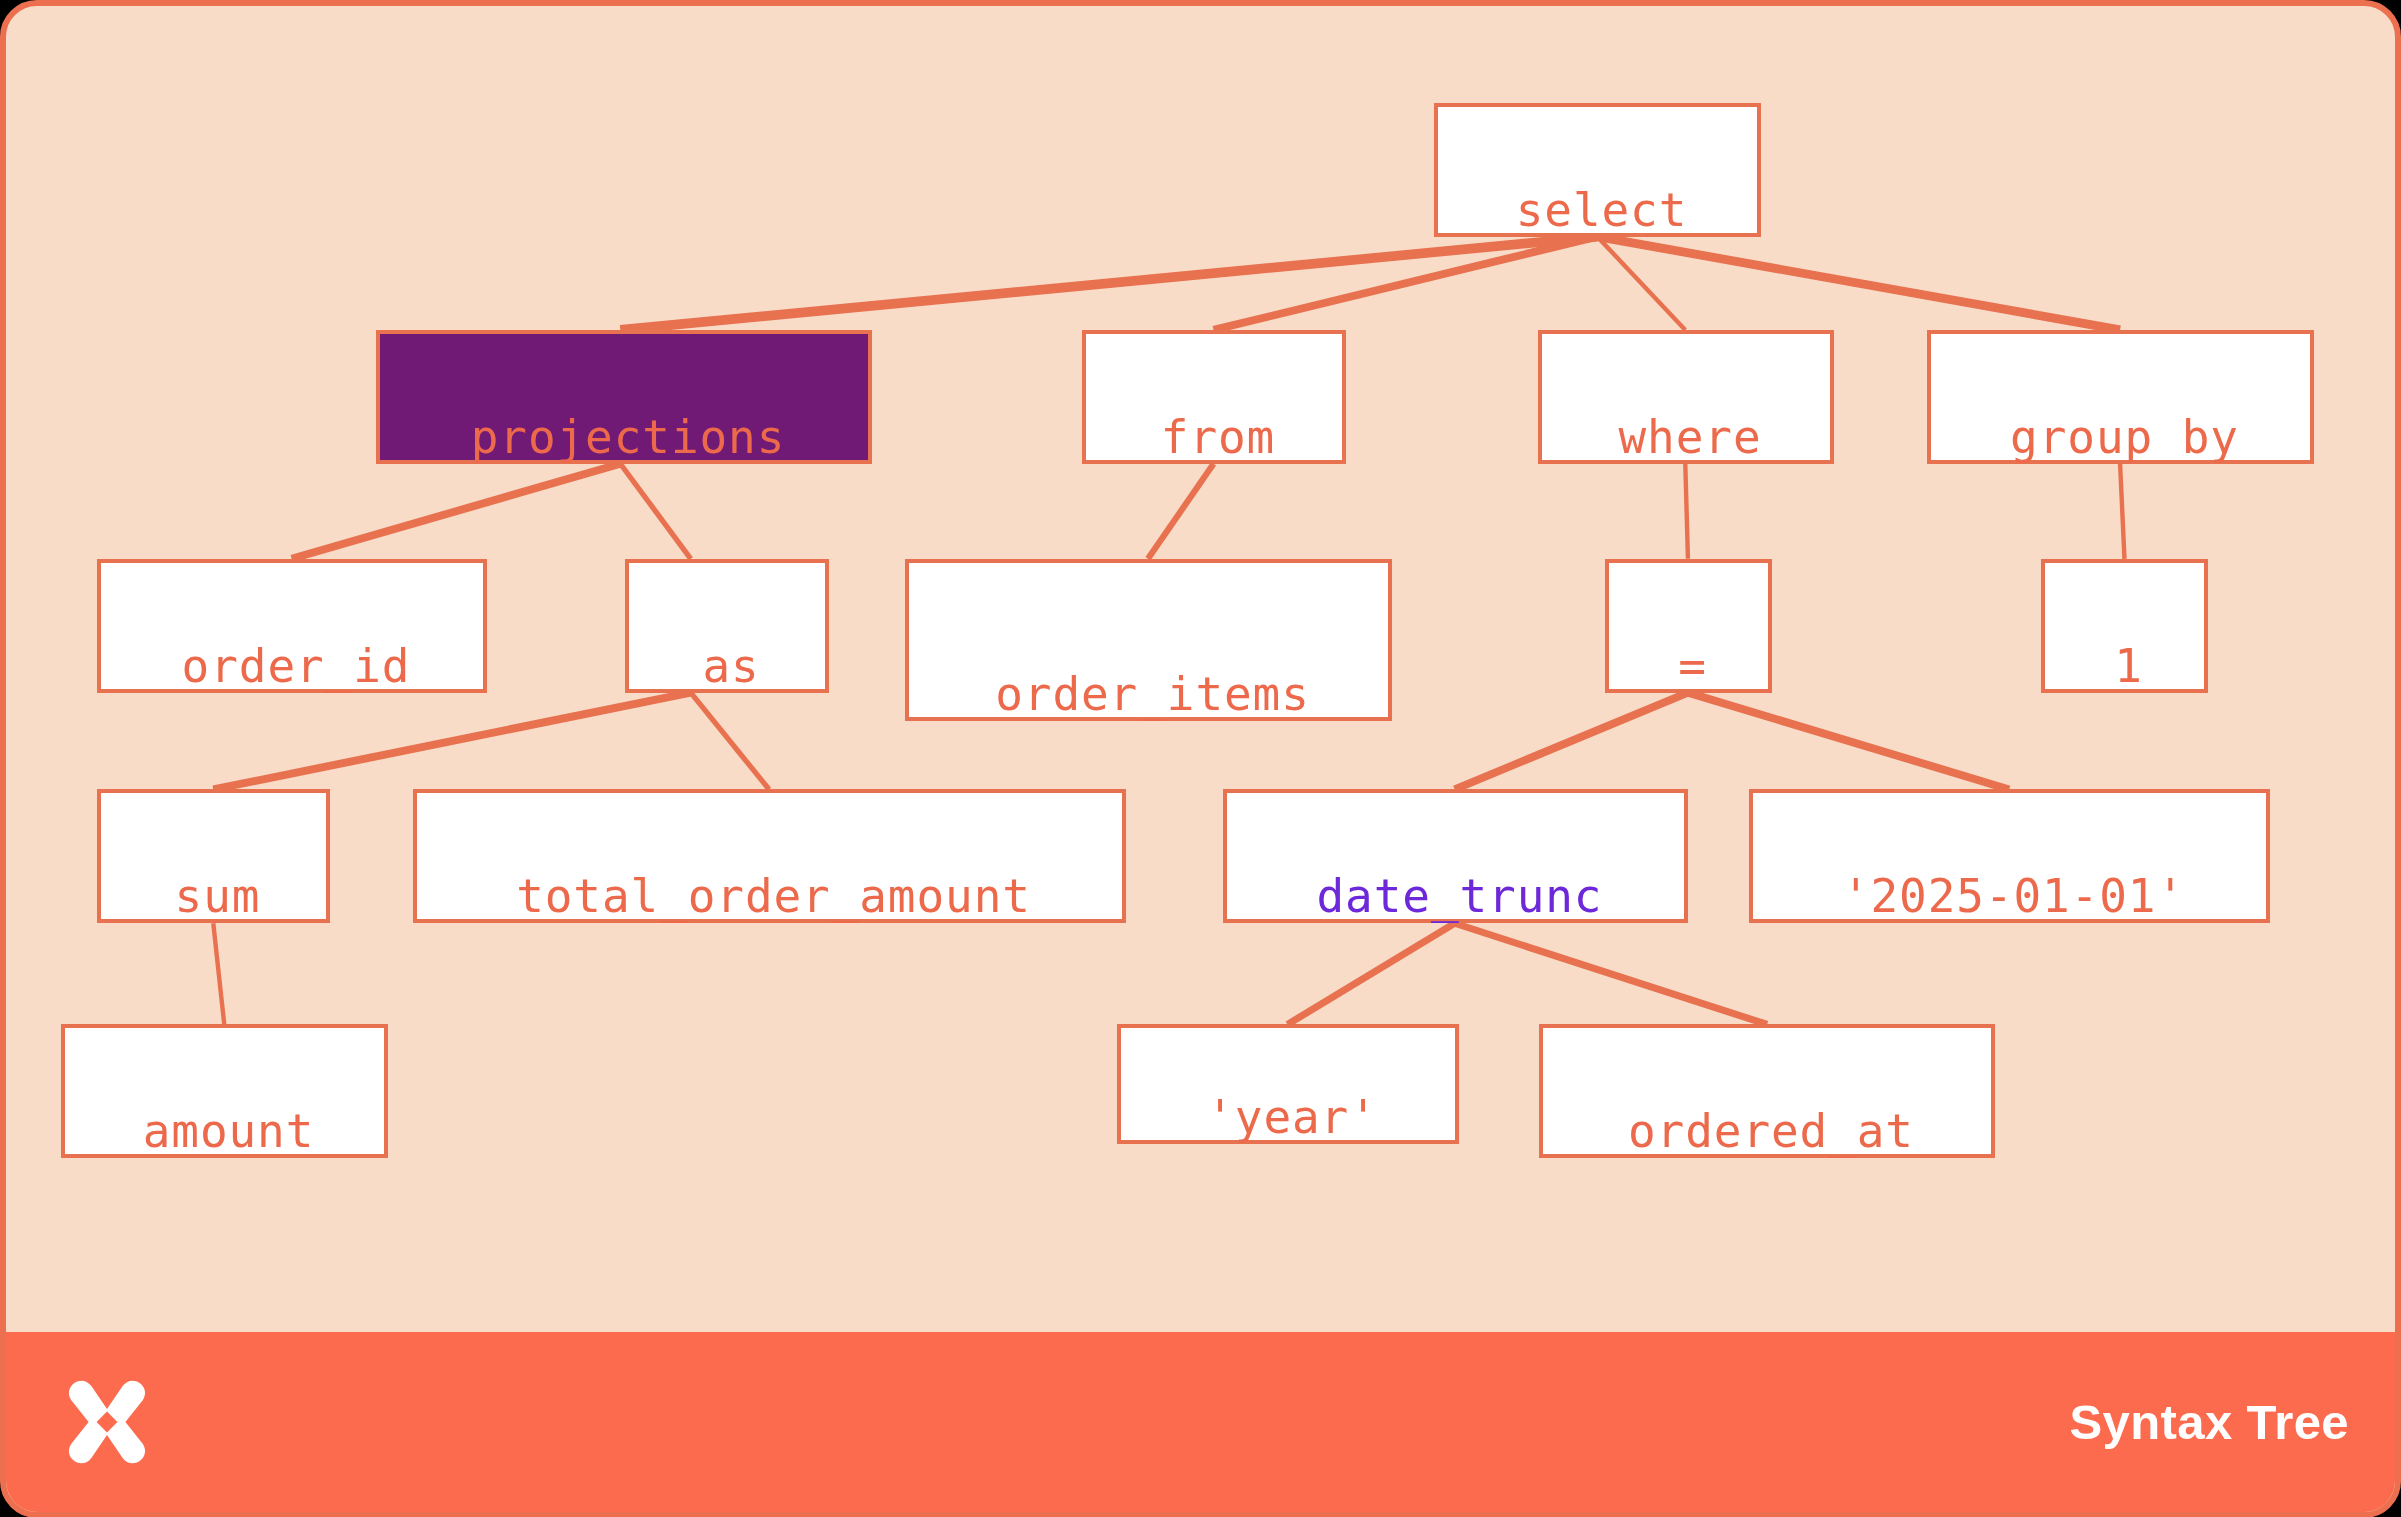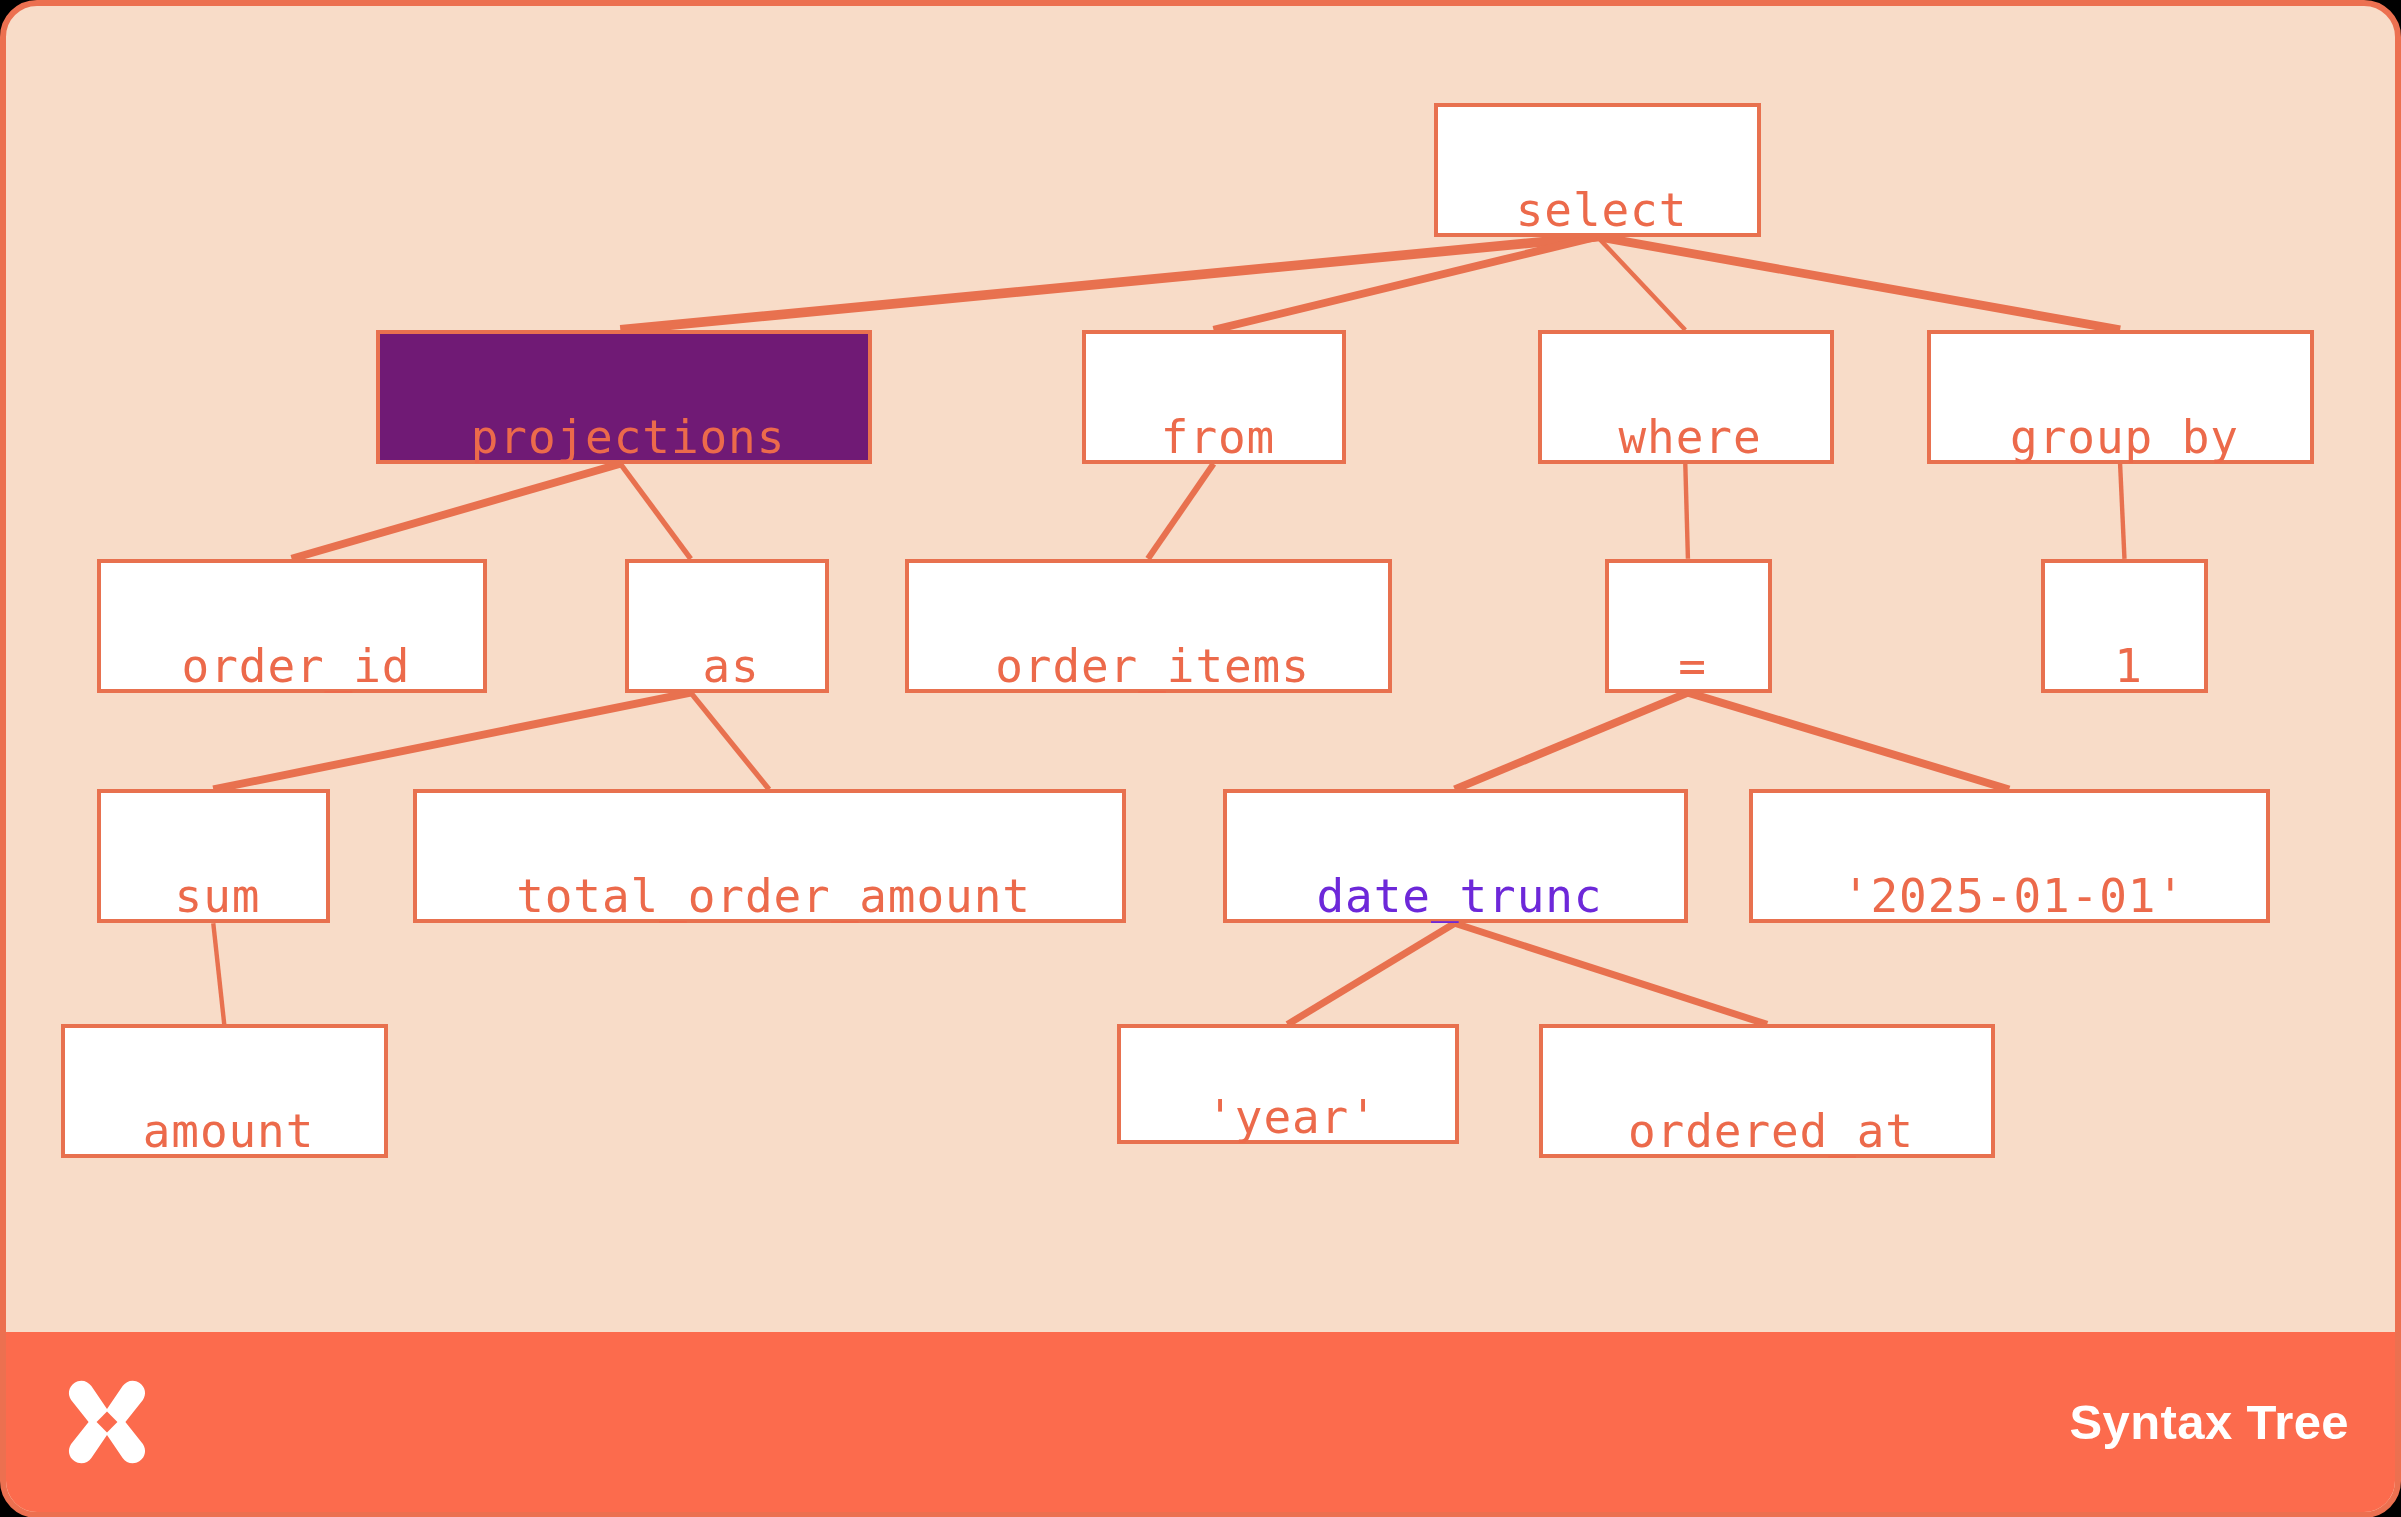--- a/index.html
+++ b/index.html
@@ -116,21 +116,21 @@
           <line x1="1646" y1="1042" x2="2001" y2="1157" stroke="#E8714F" stroke-width="8" stroke-linecap="butt"></line>
         </svg>
       <div id="nodes">
           <div class="node" style="left: 1428px; top: 97px; width: 327px; height: 134px; background: rgb(255, 255, 255); border-color: rgb(232, 113, 79); color: rgb(236, 106, 75);"><span>select</span></div>
           <div class="node" style="left: 370px; top: 324px; width: 496px; height: 134px; background: #701a75; border-color: rgb(232, 113, 79); color: rgb(236, 106, 75);"><span>projections</span></div>
           <div class="node" style="left: 1076px; top: 324px; width: 264px; height: 134px; background: rgb(255, 255, 255); border-color: rgb(232, 113, 79); color: rgb(236, 106, 75);"><span>from</span></div>
           <div class="node" style="left: 1532px; top: 324px; width: 296px; height: 134px; background: rgb(255, 255, 255); border-color: rgb(232, 113, 79); color: rgb(236, 106, 75);"><span>where</span></div>
           <div class="node" style="left: 1921px; top: 324px; width: 387px; height: 134px; background: rgb(255, 255, 255); border-color: rgb(232, 113, 79); color: rgb(236, 106, 75);"><span>group by</span></div>
           <div class="node" style="left: 91px; top: 553px; width: 390px; height: 134px; background: rgb(255, 255, 255); border-color: rgb(232, 113, 79); color: rgb(236, 106, 75);"><span>order_id</span></div>
           <div class="node" style="left: 583px; top: 553px; width: 204px; height: 134px; background: rgb(255, 255, 255); border-color: rgb(232, 113, 79); color: rgb(236, 106, 75); margin-left: 36px;"><span>as</span></div>
-          <div class="node" style="left: 899px; top: 553px; width: 487px; height: 134px; background: rgb(255, 255, 255); border-color: rgb(232, 113, 79); color: rgb(236, 106, 75);"><span>order_items</span></div>
+          <div class="node" style="left: 899px; top: 553px; width: 487px; height: 162px; background: rgb(255, 255, 255); border-color: rgb(232, 113, 79); color: rgb(236, 106, 75);"><span>order_items</span></div>
           <div class="node" style="left: 1599px; top: 553px; width: 167px; height: 134px; background: rgb(255, 255, 255); border-color: rgb(232, 113, 79); color: rgb(236, 106, 75);"><span>=</span></div>
           <div class="node" style="left: 2035px; top: 553px; width: 167px; height: 134px; background: rgb(255, 255, 255); border-color: rgb(232, 113, 79); color: rgb(236, 106, 75);"><span>1</span></div>
           <div class="node" style="left: 91px; top: 783px; width: 233px; height: 134px; background: rgb(255, 255, 255); border-color: rgb(232, 113, 79); color: rgb(236, 106, 75);"><span>sum</span></div>
           <div class="node" style="left: 407px; top: 783px; width: 713px; height: 134px; background: rgb(255, 255, 255); border-color: rgb(232, 113, 79); color: rgb(236, 106, 75);"><span>total_order_amount</span></div>
           <div class="node" style="left: 1217px; top: 783px; width: 465px; height: 134px; background: rgb(255, 255, 255); border-color: rgb(232, 113, 79); color: #6d28d9;"><span>date_trunc</span></div>
           <div class="node" style="left: 1743px; top: 783px; width: 521px; height: 134px; background: rgb(255, 255, 255); border-color: rgb(232, 113, 79); color: rgb(236, 106, 75);"><span>'2025-01-01'</span></div>
           <div class="node" style="left: 55px; top: 1018px; width: 327px; height: 134px; background: rgb(255, 255, 255); border-color: rgb(232, 113, 79); color: rgb(236, 106, 75);"><span>amount</span></div>
           <div class="node" style="left: 1111px; top: 1018px; width: 342px; height: 120px; background: rgb(255, 255, 255); border-color: rgb(232, 113, 79); color: rgb(236, 106, 75);"><span>'year'</span></div>
           <div class="node" style="left: 1533px; top: 1018px; width: 456px; height: 134px; background: rgb(255, 255, 255); border-color: rgb(232, 113, 79); color: rgb(236, 106, 75);"><span>ordered_at</span></div>
         </div>

